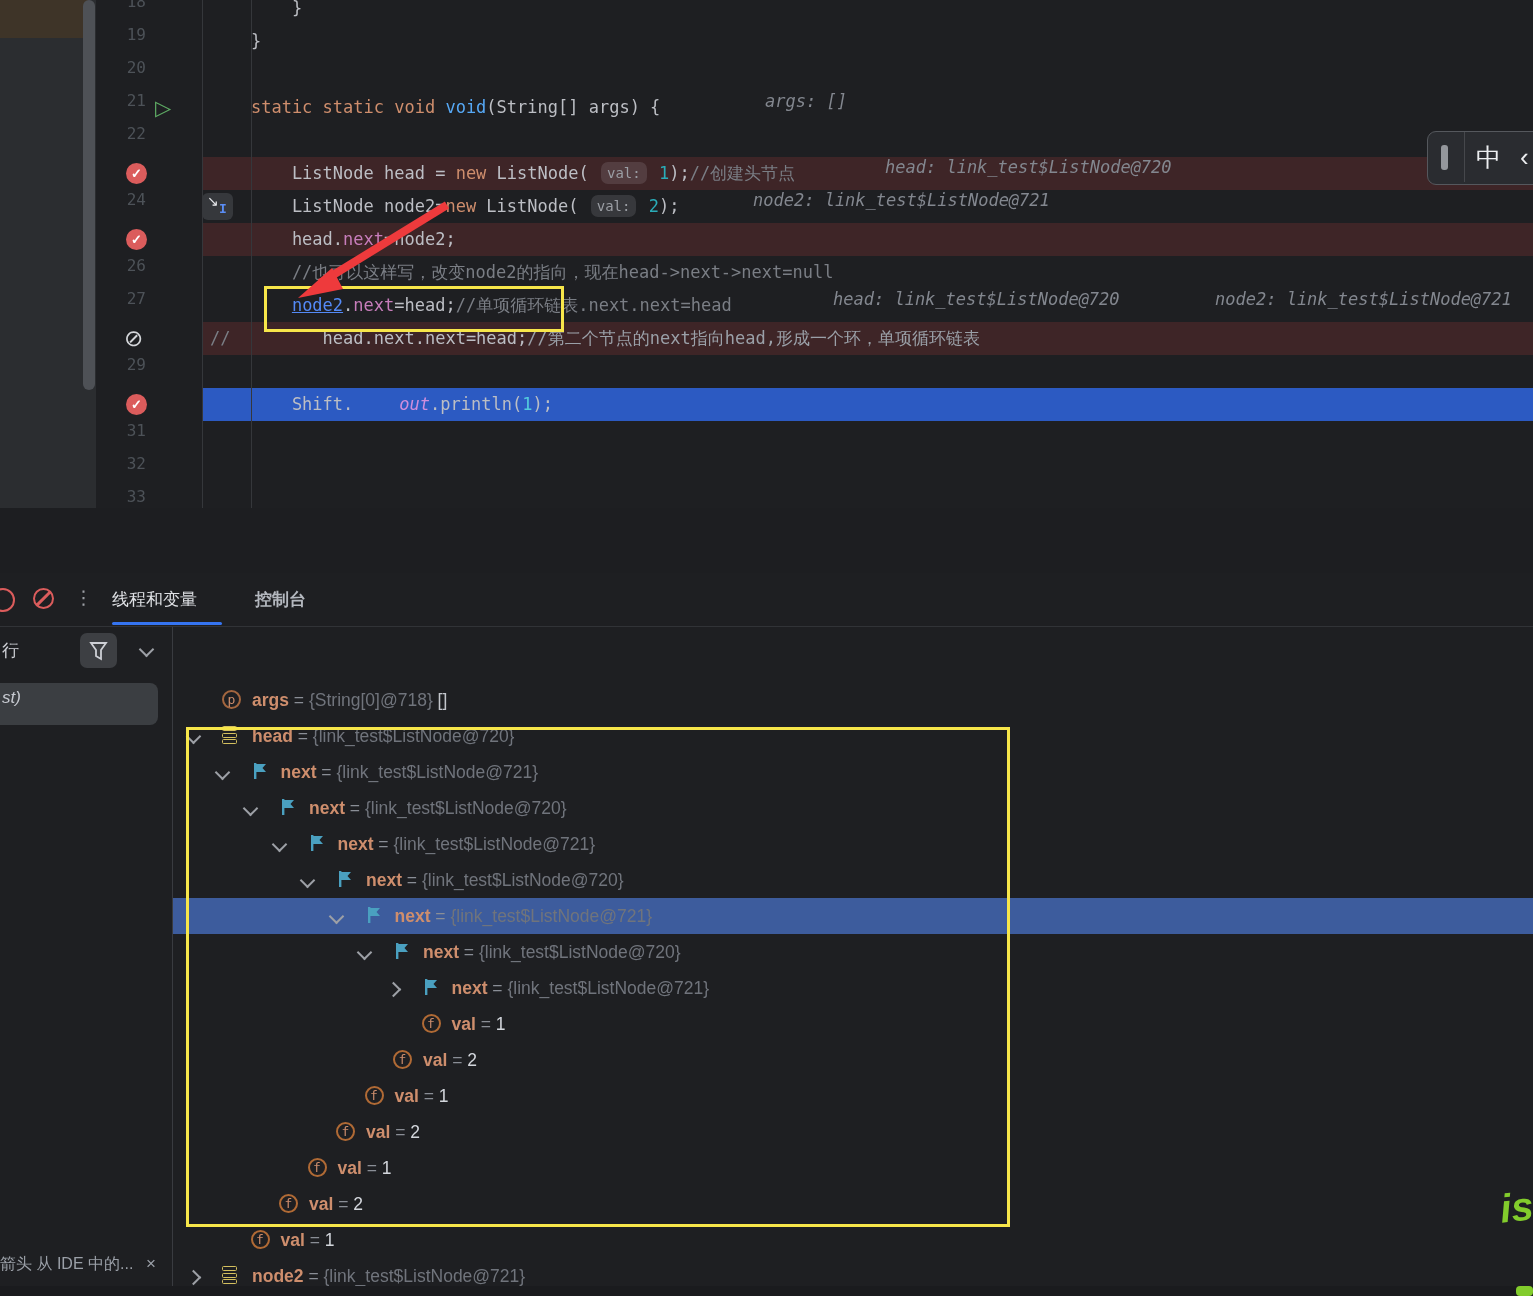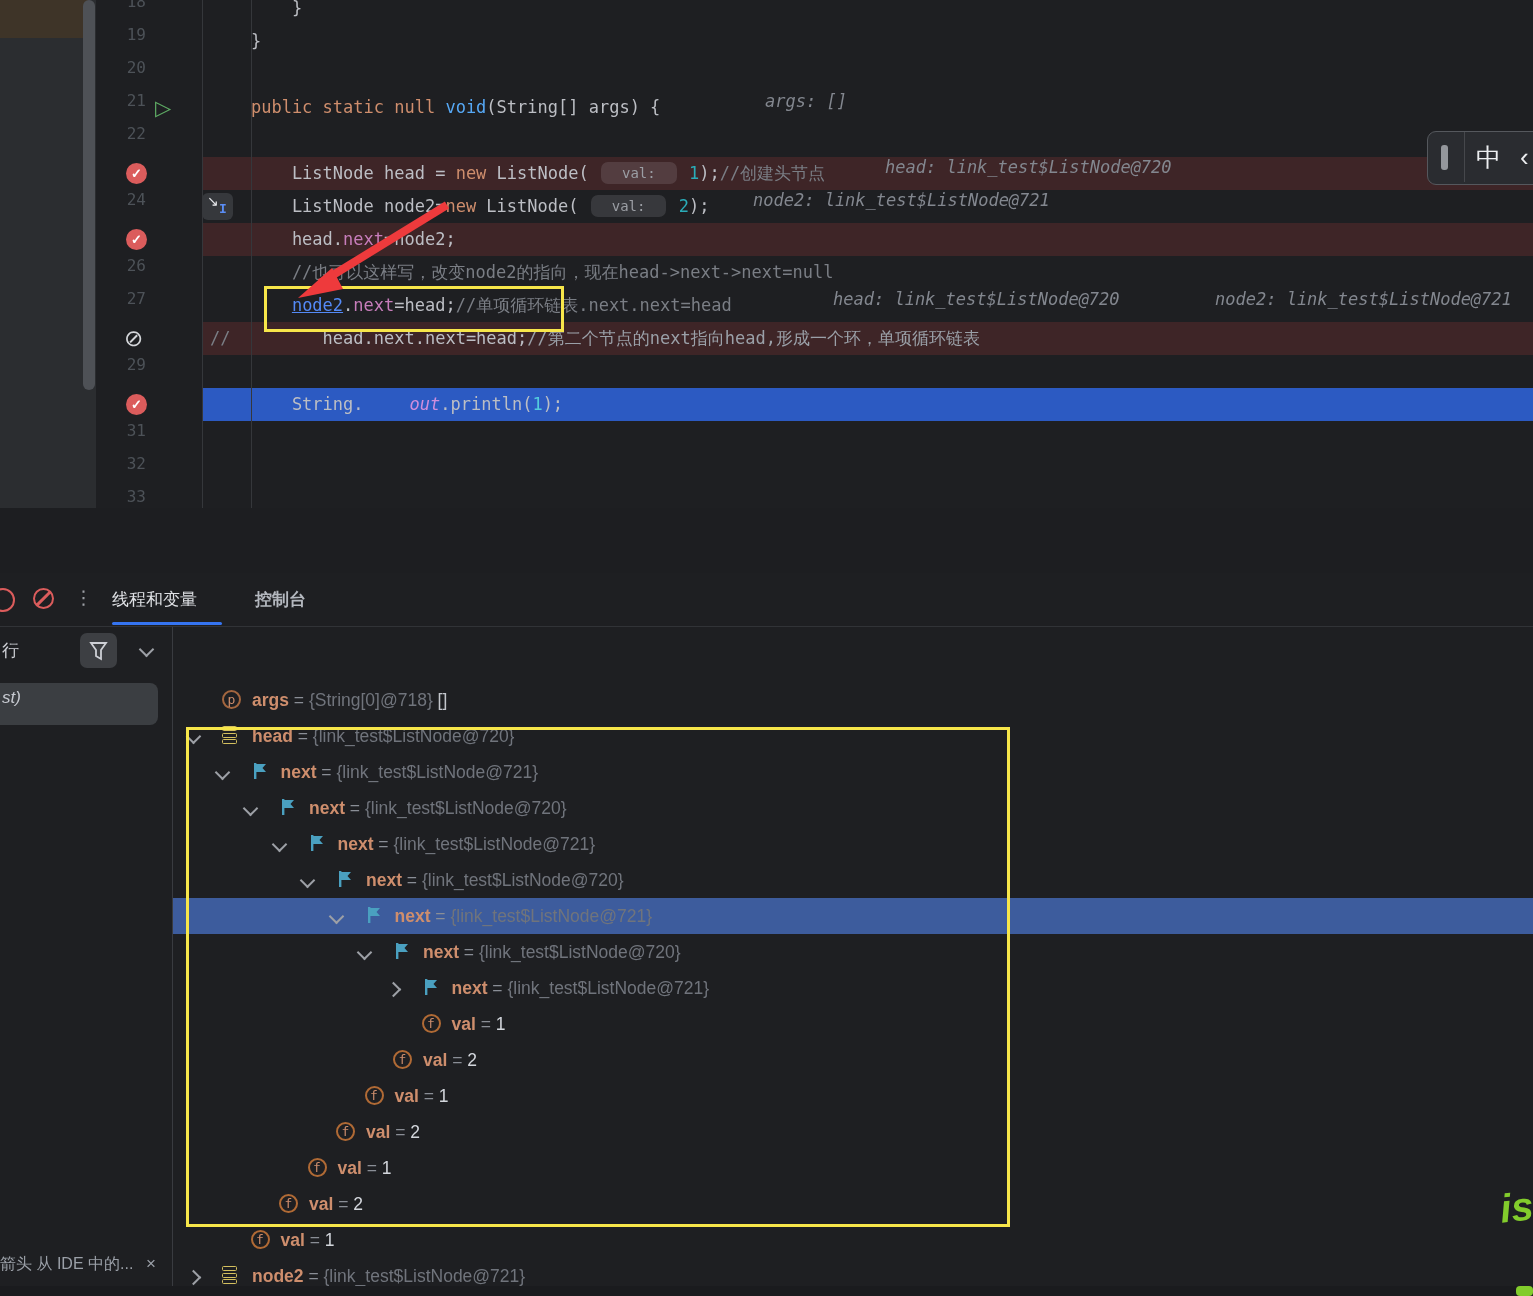--- a/index.html
+++ b/index.html
@@ -30,21 +30,21 @@
         font:17px/33px "DejaVu Sans Mono",monospace;color:#bcbec4;}
   .code .kw{color:#cf8e6d;}
   .code .fn{color:#56a8f5;}
   .code .field{color:#c77dbb;}
   .code .num{color:#2aacb8;}
   .bg-exec ~ .code .num,.code .numexec{color:#53ccdd;}
   .code .cmt{color:#7a7e85;}
   .code .cmt2{color:#9aa0a8;}
   .code .link{color:#548af7;text-decoration:underline;}
   .code .sfield{color:#cf8edd;font-style:italic;margin-left:46px;}
-  .code .pill{display:inline-block;background:rgba(210,215,220,0.14);border-radius:7px;padding:0 21px;
+  .code .pill{display:inline-block;background:rgba(210,215,220,0.14);border-radius:7px;padding:0 6px;
               margin:0 2px;font-size:14px;line-height:22px;color:#9b9ea4;vertical-align:1px;}
   .hint{position:absolute;top:0;height:33px;line-height:33px;font:italic 17px "DejaVu Sans Mono",monospace;
         color:#83878f;z-index:4;}
   
   .ybox{position:absolute;border:3px solid #f7e64a;z-index:20;}
   .arrow-svg{position:absolute;z-index:21;}
   .ime{position:absolute;left:1427px;top:131px;width:120px;height:52px;background:#2a2c30;
        border:1px solid #55585d;border-radius:9px;z-index:30;}
   .ime .bar{position:absolute;left:13px;top:13px;width:7px;height:25px;background:#94979c;border-radius:3px;}
   .ime .div{position:absolute;left:36px;top:0;width:1px;height:50px;background:#46484c;}
@@ -120,21 +120,21 @@
           <span class="lnum">19</span>
           <pre class="code"><span class="text">    }</span></pre>
         </div>
         <div class="code-row" style="top: 58px;">
           <span class="lnum">20</span>
           <pre class="code"></pre>
         </div>
         <div class="code-row" style="top: 91px;">
           <span class="lnum">21</span>
           <span class="gut-ic run">▷</span>
-          <pre class="code"><span class="kw">    public static null </span><span class="fn">void</span><span class="text">(String[] args) {</span></pre>
+          <pre class="code"><span class="kw">    static static void </span><span class="fn">void</span><span class="text">(String[] args) {</span></pre>
           <span class="hint" style="left: 765px;">args: []</span>
         </div>
         <div class="code-row" style="top: 124px;">
           <span class="lnum">22</span>
           <pre class="code"></pre>
         </div>
         <div class="code-row" style="top: 157px;">
           <div class="row-bg bg-bp"></div>
           <span class="gut-ic bp">✓</span>
           <pre class="code"><span class="text">        ListNode head = </span><span class="kw">new</span><span class="text"> ListNode( </span><span class="pill">val:</span><span class="num"> 1</span><span class="text">);</span><span class="cmt">//创建头节点</span></pre>
@@ -169,21 +169,21 @@
           <span class="gut-ic forbid">⊘</span>
           <pre class="code"><span class="cmt">//</span><span class="text">         head.next.next=head;</span><span class="cmt2">//第二个节点的next指向head,形成一个环，单项循环链表</span></pre>
         </div>
         <div class="code-row" style="top: 355px;">
           <span class="lnum">29</span>
           <pre class="code"></pre>
         </div>
         <div class="code-row" style="top: 388px;">
           <div class="row-bg bg-exec"></div>
           <span class="gut-ic bp">✓</span>
-          <pre class="code"><span class="text">        String.</span><span class="sfield">out</span><span class="text">.println(</span><span class="num numexec">1</span><span class="text">);</span></pre>
+          <pre class="code"><span class="text">        Shift.</span><span class="sfield">out</span><span class="text">.println(</span><span class="num numexec">1</span><span class="text">);</span></pre>
         </div>
         <div class="code-row" style="top: 421px;">
           <span class="lnum">31</span>
           <pre class="code"></pre>
         </div>
         <div class="code-row" style="top: 454px;">
           <span class="lnum">32</span>
           <pre class="code"></pre>
         </div>
         <div class="code-row" style="top: 487px;">

